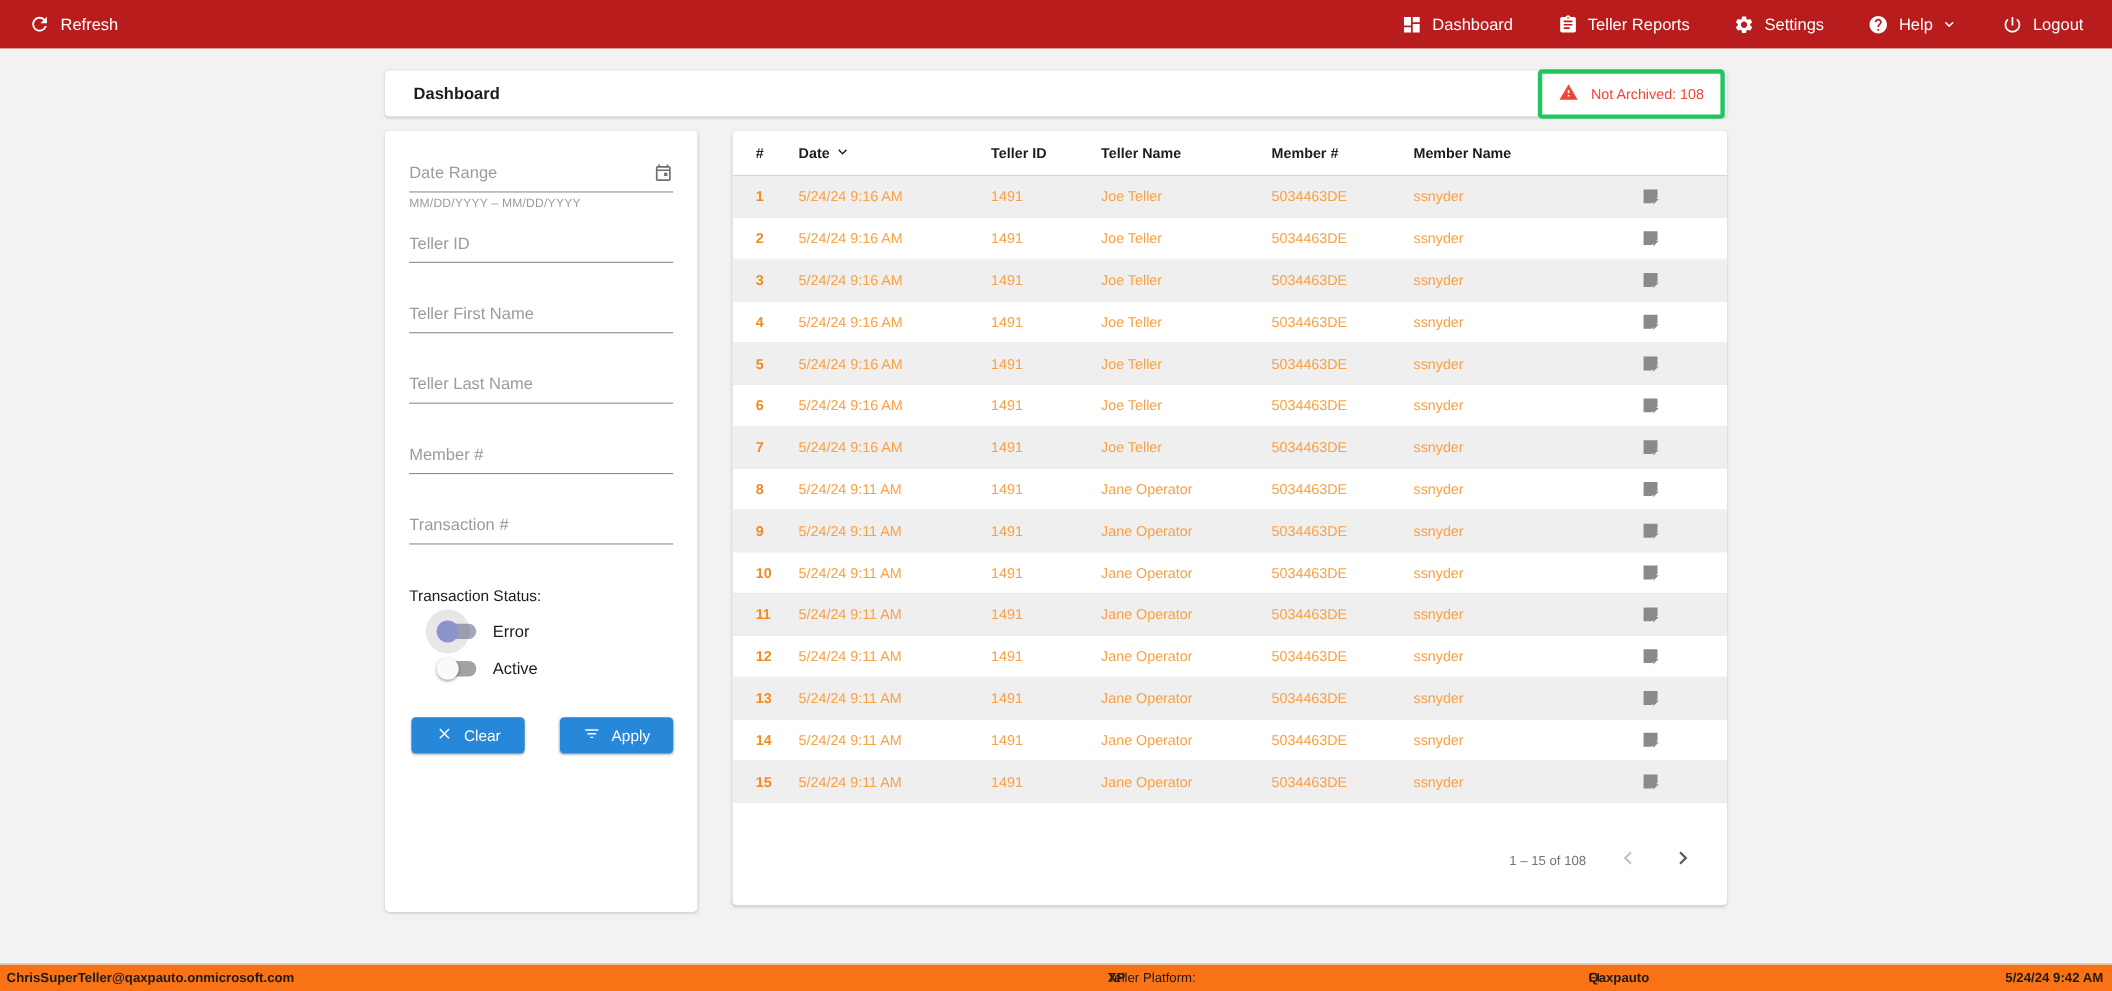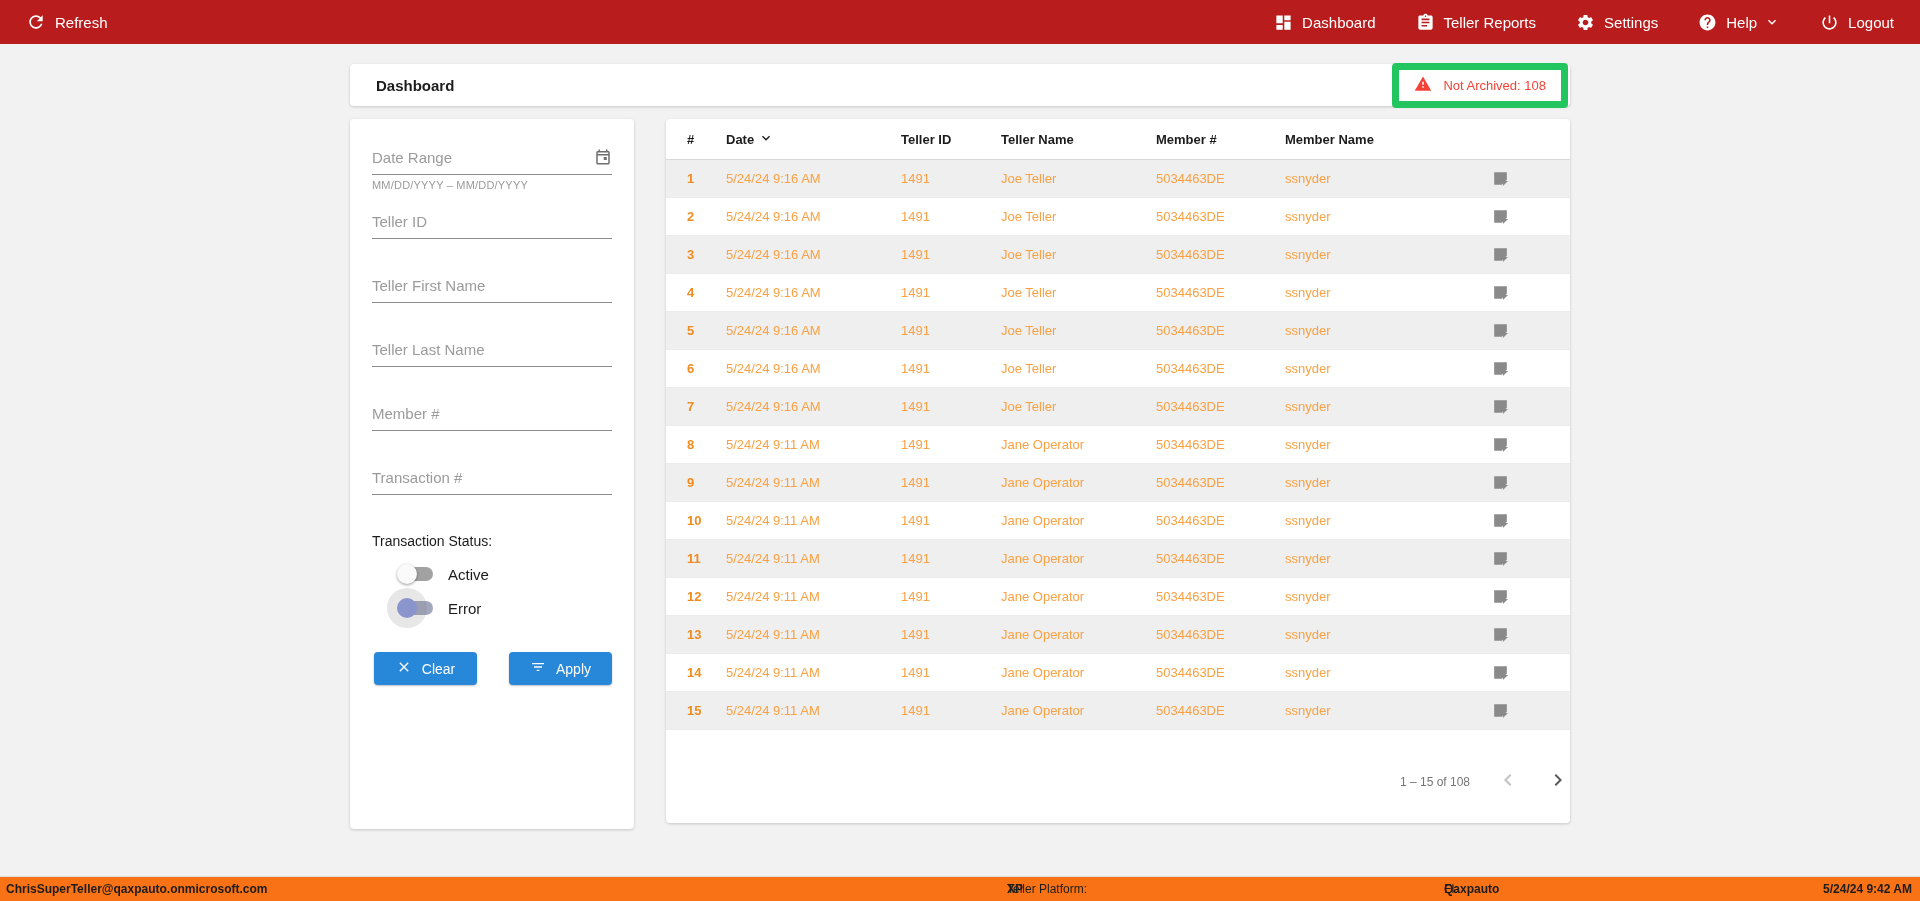--- a/index.html
+++ b/index.html
@@ -14,21 +14,21 @@
   .nav-item svg { display:block; }
   .chev { margin-left:-2px; }
 
   
   .content { width:1220px; margin:0 auto; }
   .card { background:#fff; border-radius:4px; box-shadow:0 1px 3px rgba(0,0,0,.18); }
 
   .header-card { margin-top:20px; height:42px; display:flex; align-items:center;
     padding-left:26px; padding-right:2px; justify-content:space-between; }
   .page-title { font-size:15px; font-weight:bold; color:#1c1c1c; }
-  .badge { height:45px; border:7px solid #22c55e; border-radius:4px; display:flex;
+  .badge { height:45px; border:4px solid #22c55e; border-radius:4px; display:flex;
     align-items:center; gap:11px; padding:0 15px; color:#f44336; font-size:13px; cursor:pointer; }
 
   .cards-row { display:flex; gap:32px; margin-top:13px; align-items:flex-start; }
 
   
   .sidebar { width:284px; height:710px; padding:30px 22px 0 22px; }
   .field { margin-bottom:38px; position:relative; }
   .field.has-helper { margin-bottom:21px; }
   .field input { width:100%; border:none; border-bottom:1px solid #8d8d8d; outline:none;
     font-size:15px; padding:0 0 8px 0; background:transparent; color:#b91c1c;
@@ -62,21 +62,21 @@
     padding-left:21px; align-items:center; }
   .thead { height:41px; font-size:13px; font-weight:bold; color:#1c1c1c;
     border-bottom:1px solid #d8d8d8; }
   .th { display:flex; align-items:center; gap:4px; }
   .tr { height:38px; font-size:13px; color:#f9a143; border-bottom:1px solid #ececec; cursor:pointer; }
   .tr.striped { background:#efefef; }
   .td.col-num { font-weight:bold; color:#ef8c1f; }
   .col-icon svg { display:block; }
 
   .pagination { display:flex; align-items:center; justify-content:flex-end;
-    margin-top:38px; gap:26px; color:#757575; font-size:12px; }
+    margin-top:38px; padding-right:28px; gap:26px; color:#757575; font-size:12px; }
   .pg-btn { background:none; border:none; cursor:pointer; padding:0; }
 
   
   .footer { position:absolute; left:0; bottom:0; width:1920px; height:25px;
     background:#f97316; border-top:1px solid #dcdcdc; font-size:12px; color:#1c1c1c; }
   .footer span { position:absolute; top:50%; transform:translateY(-50%); white-space:nowrap; }
   .f-email { left:6px; font-weight:bold; }
   .f-ws { left:547px;margin-top:46px; } .f-tp { left:1007px; } .f-fi { left:1444px; }
   .f-time { right:8px; font-weight:bold; }
   .footer b { font-weight:bold; }
@@ -179,30 +179,30 @@
       </div>
       <div class="field">
         <input type="text" placeholder="Member #" style="">
       </div>
       <div class="field">
         <input type="text" placeholder="Transaction #" style="">
       </div>
 
       <div class="status-label">Transaction Status:</div>
       <div class="toggle-row">
+        <span class="switch off-halo">
+            <span class="knob"></span>
+          </span>
+        <span class="tlabel">Error</span>
+      </div>
+      <div class="toggle-row">
         <span class="switch off">
             <span class="knob"></span>
           </span>
         <span class="tlabel">Active</span>
-      </div>
-      <div class="toggle-row">
-        <span class="switch off-halo">
-            <span class="knob"></span>
-          </span>
-        <span class="tlabel">Error</span>
       </div>
 
       <div class="btn-row">
         <button class="btn">
           <span>
             <svg width="16" height="16" viewBox="0 0 24 24" fill="#fff">
                 <path d="M19 6.41L17.59 5 12 10.59 6.41 5 5 6.41 10.59 12 5 17.59 6.41 19 12 13.41 17.59 19 19 17.59 13.41 12z"></path>
               </svg>
           </span>
           <span>Clear</span>

